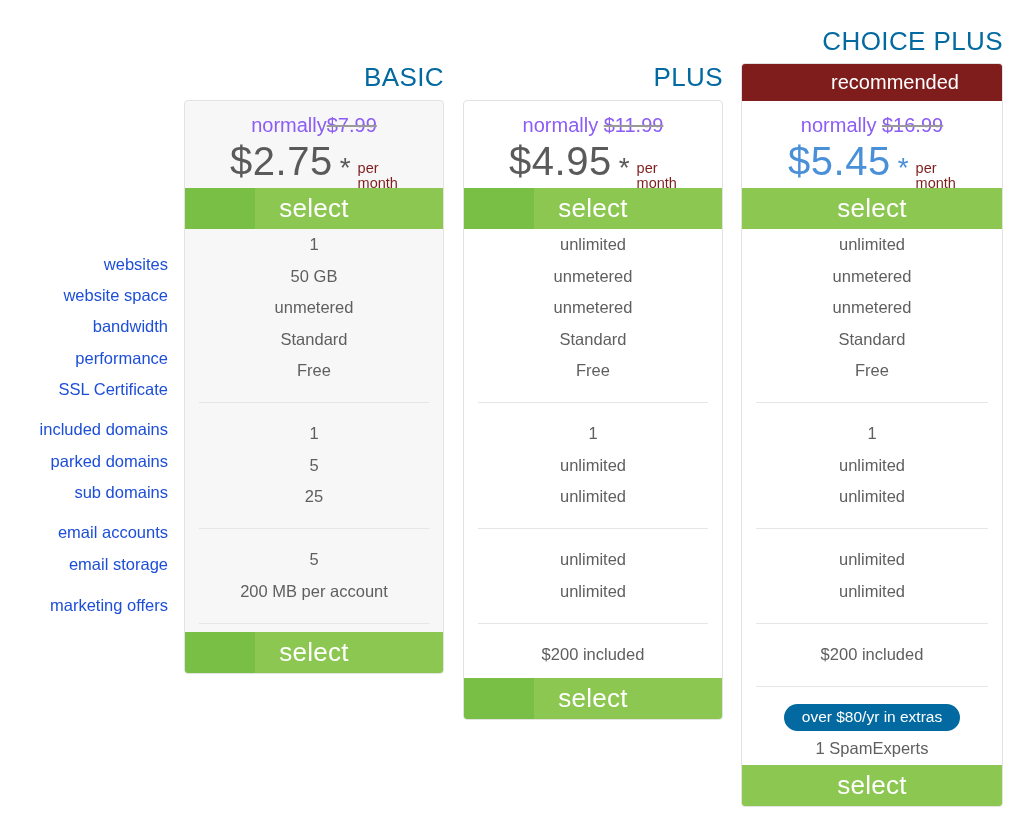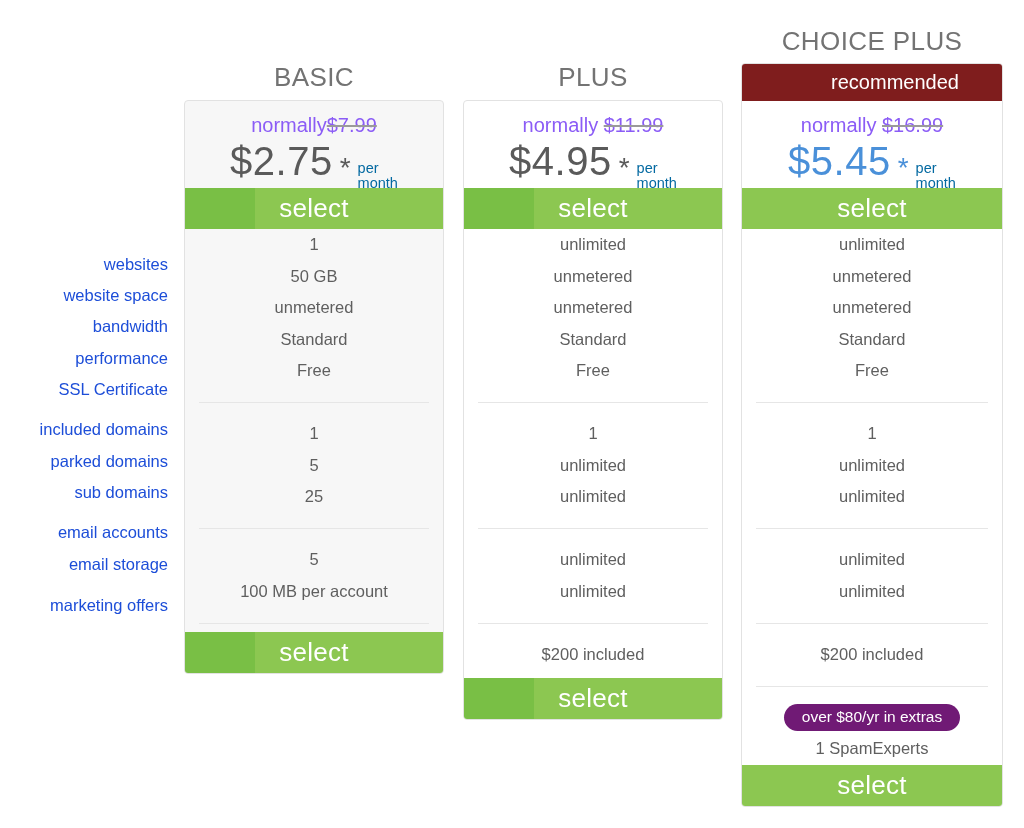--- a/index.html
+++ b/index.html
@@ -43,23 +43,23 @@
     border-radius: 4px;
     overflow: hidden;
   }
   .card-basic  { left: 184px; top: 100px;  width: 260px; height: 574px; background: #f7f7f7; }
   .card-plus   { left: 463px; top: 100px;  width: 260px; height: 620px; background: #ffffff; }
   .card-choice { left: 741px; top: 63px;   width: 262px; height: 744px; background: #ffffff; }
 
   
   .plan-title {
     position: absolute;
-    text-align: center;
+    text-align: right;
     font-size: 26px;
-    color: #737373;
+    color: #0369a1;
     letter-spacing: 0.4px;
     font-weight: 400;
     white-space: nowrap;
   }
   .title-basic  { left: 184px; top: 62px;  width: 260px; }
   .title-plus   { left: 463px; top: 62px;  width: 260px; }
   .title-choice { left: 741px; top: 26px;  width: 262px; }
 
   
   .recommended {
@@ -109,21 +109,21 @@
     margin-left: 7px;
     position: relative;
     top: 2px;
   }
   .asterisk.blue { color: #4a90d9; }
   .per-month {
     display: inline-block;
     margin-left: 7px;
     font-size: 14.5px;
     line-height: 15px;
-    color: #0369a1;
+    color: #7f1d1d;
     text-align: left;
     position: relative;
     top: -2px;
   }
 
   
   .select-bar {
     height: 41px;
     line-height: 41px;
     text-align: center;
@@ -169,21 +169,21 @@
   .pill {
     display: inline-block;
     border-radius: 14px;
     padding: 4px 18px 5px;
     font-size: 15.5px;
     color: #ffffff;
     line-height: 1.15;
     white-space: nowrap;
   }
   .pill-gray { background: #b8b8b8; }
-  .pill-blue { background: #701a75; }
+  .pill-blue { background: #0369a1; }
 </style>
 </head>
 <body>
 
 <div class="labels">
   <div class="label-row" style="top:249px">websites</div>
   <div class="label-row" style="top:280px">website space</div>
   <div class="label-row" style="top:311px">bandwidth</div>
   <div class="label-row" style="top:343px">performance</div>
   <div class="label-row" style="top:374px">SSL Certificate</div>
@@ -219,21 +219,21 @@
     <div class="feat-row">50 GB</div>
     <div class="feat-row">unmetered</div>
     <div class="feat-row">Standard</div>
     <div class="feat-row">Free</div>
     <div class="divider"></div>
     <div class="feat-row">1</div>
     <div class="feat-row">5</div>
     <div class="feat-row">25</div>
     <div class="divider"></div>
     <div class="feat-row">5</div>
-    <div class="feat-row">100 MB per account</div>
+    <div class="feat-row">200 MB per account</div>
     <div class="divider"></div>
     <div class="feat-row dash">—</div>
   </div>
 
   <div class="select-bar bottom-bar top-bar" style="bottom:0">select</div>
 </div>
 
 <div class="plan-title title-plus">PLUS</div>
 
 <div class="card card-plus">

